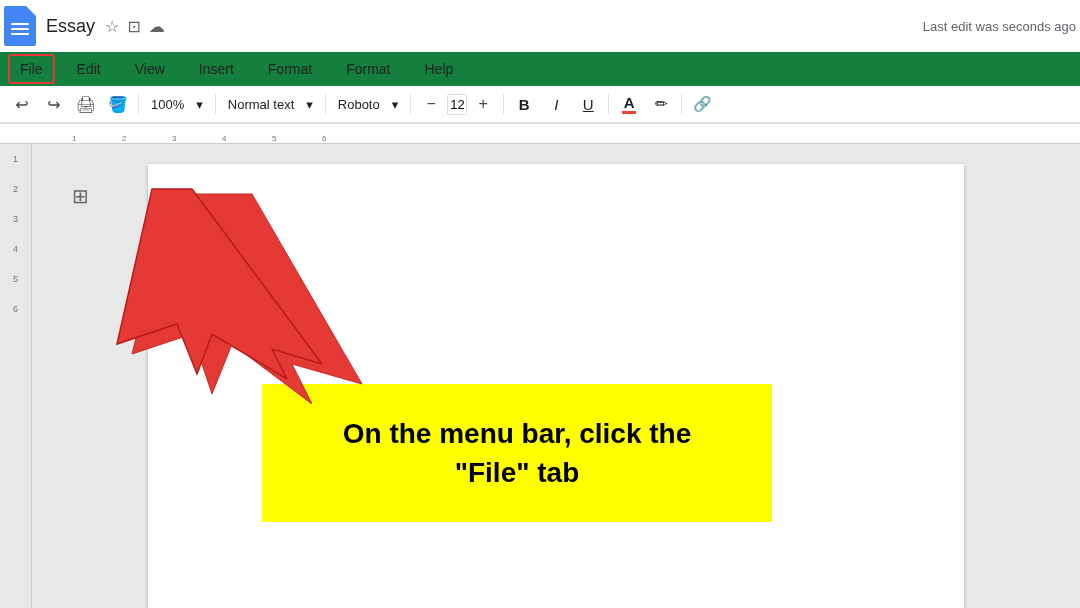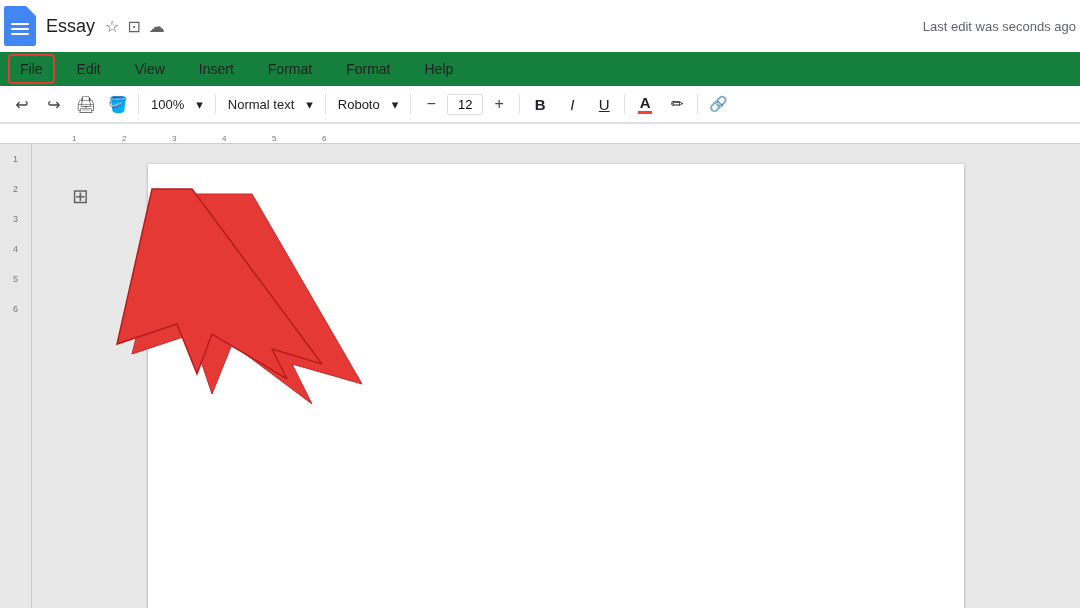--- a/index.html
+++ b/index.html
@@ -142,21 +142,21 @@
       margin: 0 2px;
     }
 
     .font-size-ctrl {
       display: flex;
       align-items: center;
       gap: 2px;
     }
 
     .font-size-input {
-      width: 36px;
+      width: 20px;
       text-align: center;
       border: 1px solid #dadce0;
       border-radius: 2px;
       padding: 2px;
       font-size: 13px;
     }
 
     .fmt-btn {
       display: flex;
       align-items: center;
@@ -418,14 +418,17 @@
           170,170
           185,200
           110,155
           95,195
           75,145
           15,165
         " fill="#e53935" stroke="#b71c1c" stroke-width="1.5"></polygon>
       </svg>
     </div>
 
+    <div class="callout-box">
+      <div class="callout-text">On the menu bar, click the "File" tab</div>
+    </div>
   </div>
 </div>
 
 </body></html>

